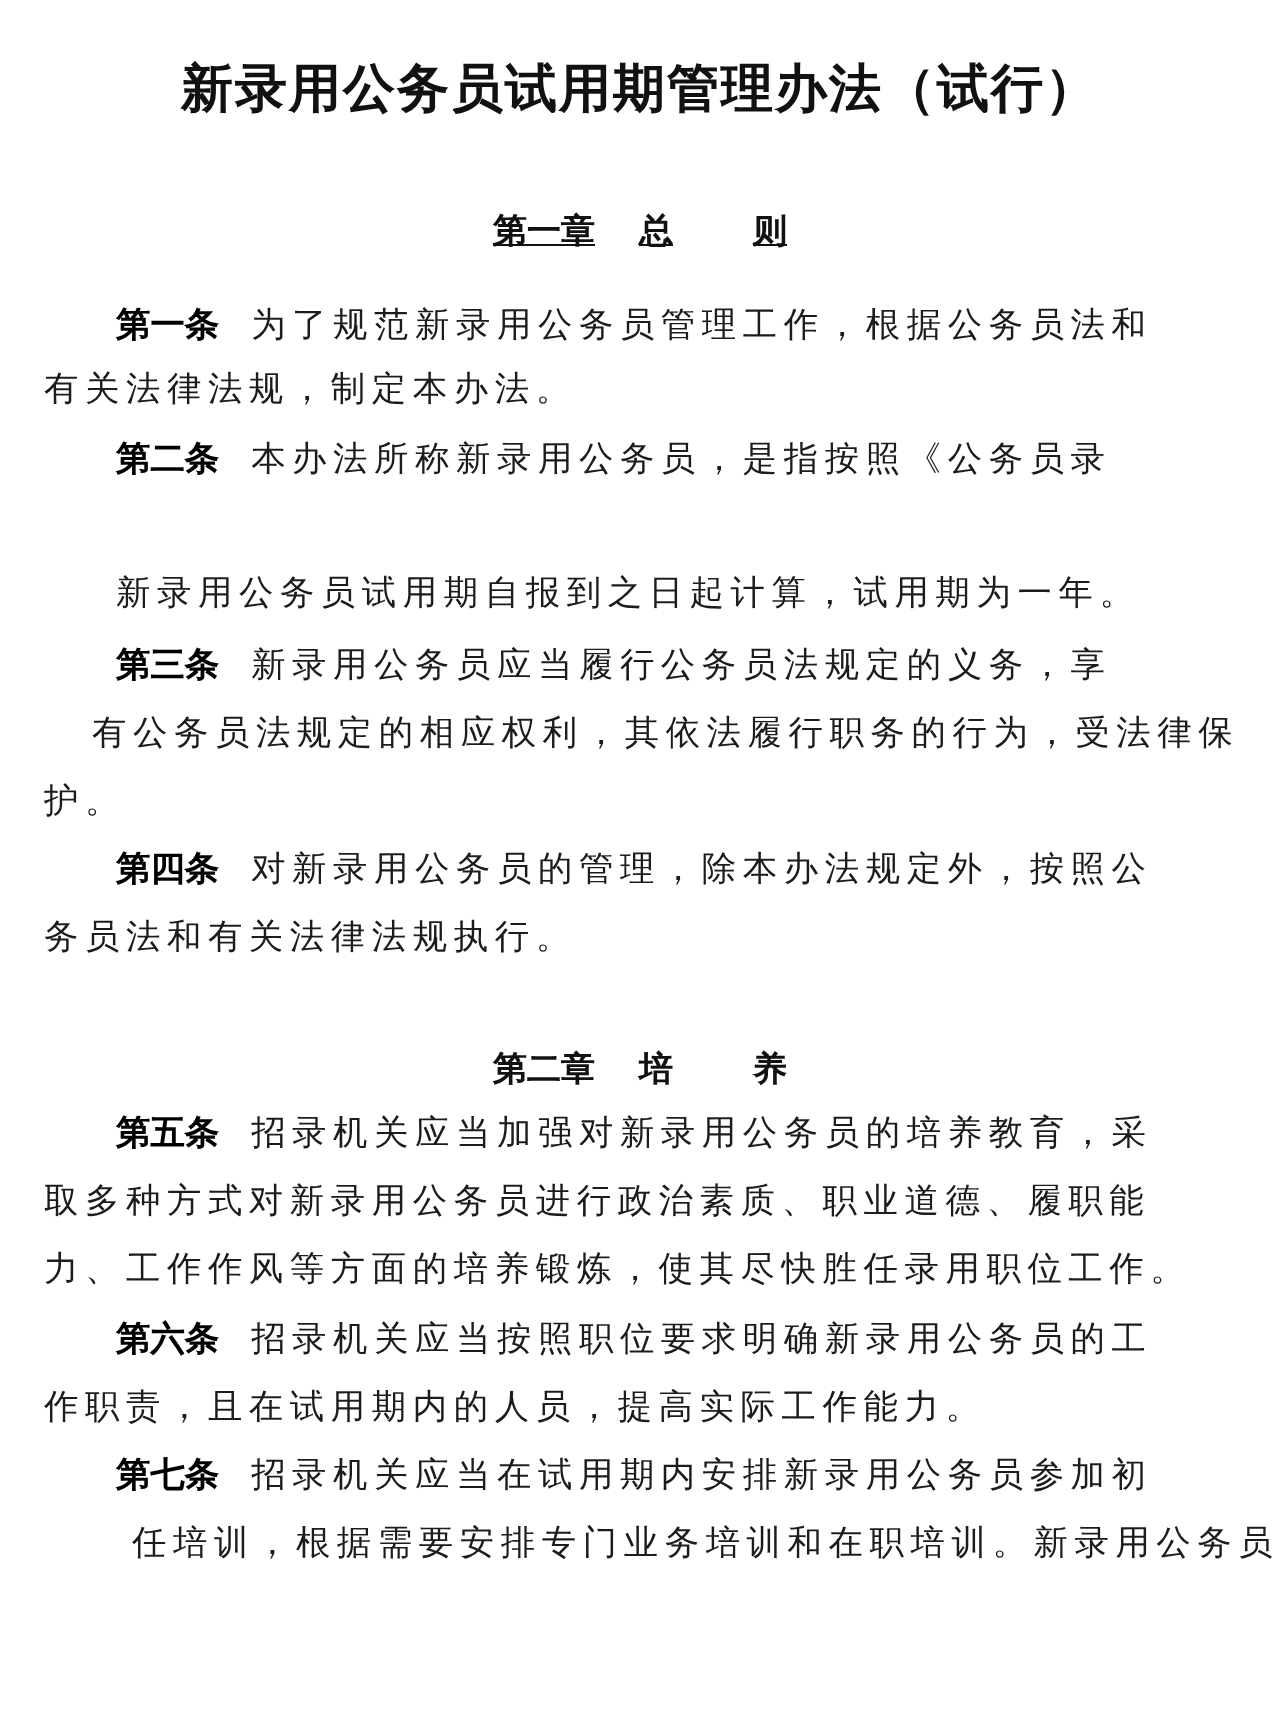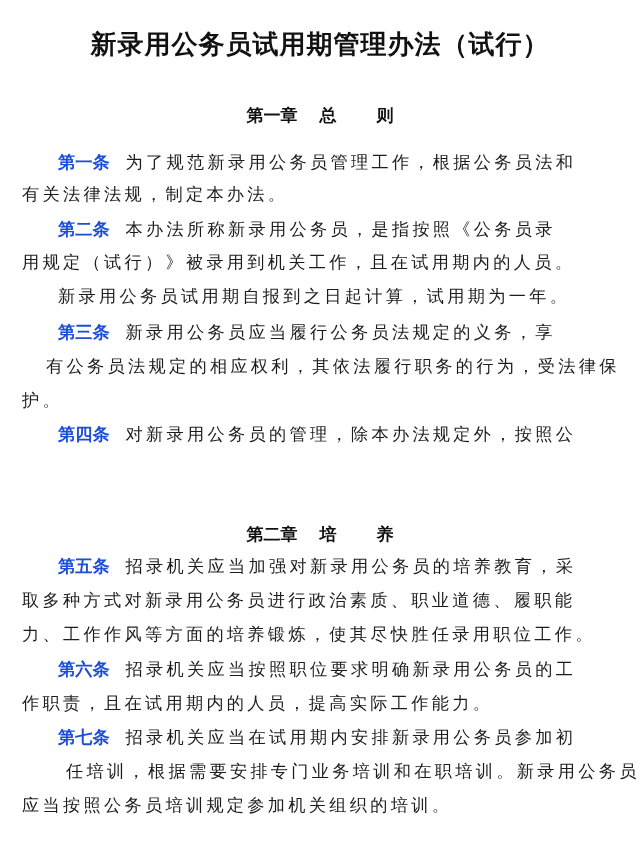--- a/index.html
+++ b/index.html
@@ -17,52 +17,51 @@
       position: absolute; left: 0; width: 640px; text-align: center;
       font-size: 17px; font-weight: bold; color: #111; word-spacing: 0;
     }
     .chapter .gap { display: inline-block; width: 22px; }
     .chapter .gap2 { display: inline-block; width: 40px; }
     .line {
       position: absolute; left: 22px; width: 600px; white-space: nowrap;
       font-size: 17.2px; letter-spacing: 3.3px; color: #1c1c1c;
     }
     .line.indent { left: 58px; }
-    .art { font-weight: bold; letter-spacing: 0px; color: #1d4ed8; margin-right: 16px; }
+    .art { font-weight: bold; letter-spacing: 0px; color: #000000; margin-right: 16px; }
   </style>
 </head>
 <body>
 
 <div class="page">
   <div class="title">新录用公务员试用期管理办法（试行）</div>
 
-  <div class="chapter" style="top:104px;">
+  <div class="chapter" style="top:104px;text-decoration:underline;">
     <span>第一章</span><span class="gap"></span><span>总</span><span class="gap2"></span><span>则</span>
   </div>
 
   <div class="line indent" style="top:150px;"><span class="art">第一条</span><span>为了规范新录用公务员管理工作，根据公务员法和</span></div>
   <div class="line" style="top:182px;">有关法律法规，制定本办法。</div>
 
   <div class="line indent" style="top:217px;"><span class="art">第二条</span><span>本办法所称新录用公务员，是指按照《公务员录</span></div>
-  <div class="line" style="top:250px;">用规定（试行）》被录用到机关工作，且在试用期内的人员。</div>
   <div class="line indent" style="top:284px;">新录用公务员试用期自报到之日起计算，试用期为一年。</div>
 
   <div class="line indent" style="top:320px;"><span class="art">第三条</span><span>新录用公务员应当履行公务员法规定的义务，享</span></div>
   <div class="line" style="top:354px;margin-left:24px;">有公务员法规定的相应权利，其依法履行职务的行为，受法律保</div>
   <div class="line" style="top:388px;">护。</div>
 
   <div class="line indent" style="top:422px;"><span class="art">第四条</span><span>对新录用公务员的管理，除本办法规定外，按照公</span></div>
+  <div class="line" style="top:456px;">务员法和有关法律法规执行。</div>
 
   <div class="chapter" style="top:508px;margin-top:15px;">
     <span>第二章</span><span class="gap"></span><span>培</span><span class="gap2"></span><span>养</span>
   </div>
 
   <div class="line indent" style="top:554px;"><span class="art">第五条</span><span>招录机关应当加强对新录用公务员的培养教育，采</span></div>
   <div class="line" style="top:588px;">取多种方式对新录用公务员进行政治素质、职业道德、履职能</div>
   <div class="line" style="top:622px;">力、工作作风等方面的培养锻炼，使其尽快胜任录用职位工作。</div>
 
   <div class="line indent" style="top:657px;"><span class="art">第六条</span><span>招录机关应当按照职位要求明确新录用公务员的工</span></div>
   <div class="line" style="top:691px;">作职责，且在试用期内的人员，提高实际工作能力。</div>
 
   <div class="line indent" style="top:725px;"><span class="art">第七条</span><span>招录机关应当在试用期内安排新录用公务员参加初</span></div>
   <div class="line" style="top:759px;margin-left:44px;">任培训，根据需要安排专门业务培训和在职培训。新录用公务员</div>
-  <div class="line" style="top:793px;">应当按照公务员培训规定参加机关组织的培训。</div>
 </div>
 
 </body></html>

